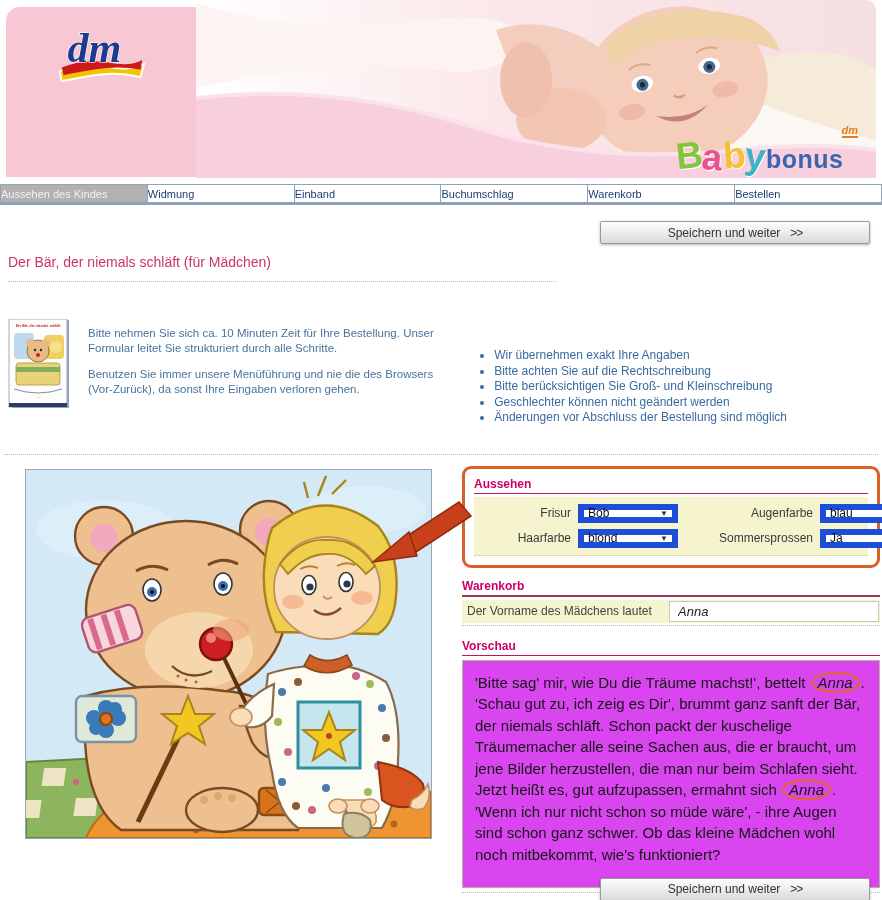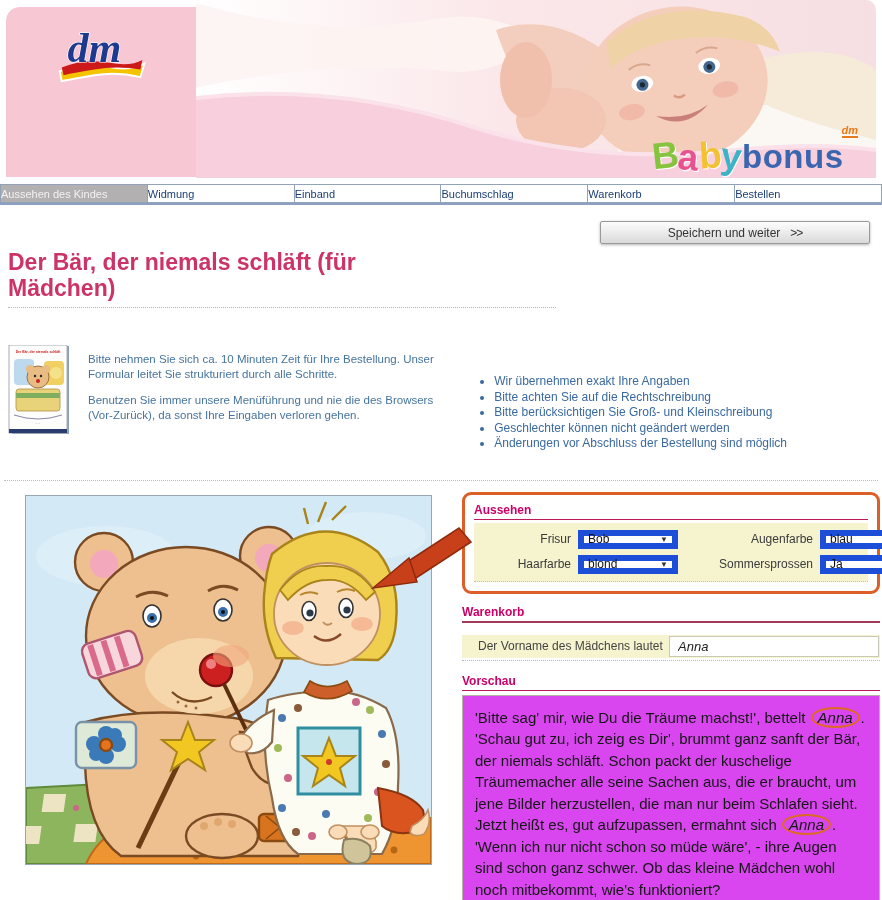--- a/index.html
+++ b/index.html
@@ -21,21 +21,21 @@
     border-radius:0 10px 0 0;
   }
   .photo-area svg { display:block; }
   .brand { position:absolute; right:16px; bottom:4px; white-space:nowrap; line-height:1; }
   .brand .bl { font-weight:bold; font-size:37px; display:inline-block;
                text-shadow:1px 1px 0 #ffffff; }
   .brand .bl.l0 { color:#86c440; transform:rotate(-6deg); }
   .brand .bl.l1 { color:#e8538f; transform:rotate(5deg) translateY(2px); }
   .brand .bl.l2 { color:#f2c233; transform:rotate(-4deg); }
   .brand .bl.l3 { color:#3fb3c6; transform:rotate(6deg) translateY(1px); }
-  .brand .bonus { font-weight:bold; font-size:33px; color:#3a66b0; letter-spacing:0.5px; }
+  .brand .bonus { font-weight:bold; font-size:25px; color:#3a66b0; letter-spacing:0.5px; }
   .brand .dmsmall { font-size:11px; font-weight:bold; font-style:italic; color:#e87a1a;
                     vertical-align:top; position:relative; top:-12px; left:-2px;
                     border-bottom:2px solid #e87a1a; }
 
   
   .nav { display:flex; height:21px; border-bottom:2px solid #8ba0c4; }
   .tab {
     flex:1 1 0; font-size:11px; color:#1c3e73; background:#ffffff;
     border:1px solid #93a3b5; border-left:none; line-height:18px; 
     cursor:pointer; overflow:hidden; white-space:nowrap;
@@ -50,21 +50,21 @@
     background:linear-gradient(#fdfdfd, #eaeaea 55%, #d9d9d9);
     border:1px solid #9a9a9a; border-radius:2px;
     font-family:"Liberation Sans",sans-serif; font-size:12px; color:#333;
     box-shadow:0 1px 3px rgba(0,0,0,0.3); cursor:pointer;
   }
   .btn .arr { margin-left:10px; letter-spacing:-1px; }
 
   
   .page-title {
     margin:2px 0 6px 8px; width:440px;
-    color:#cc3366; font-size:23px; font-weight:bold; line-height:26px;
+    color:#cc3366; font-size:14px; font-weight:normal; line-height:26px;
   }
   .dotted { border-bottom:1px dotted #b9b9b9; height:1px; }
   .dotted.title-line { margin:2px 8px 0 8px; width:548px; }
 
   
   .intro { display:flex; margin:26px 8px 0 8px; align-items:center; }
   .book-thumb { width:62px; height:95px; flex:0 0 auto; margin-right:18px; }
   .intro-paras { width:362px; font-size:11.5px; line-height:15px; color:#47749e; }
   .intro-paras p { margin-bottom:11px; }
   .intro-bullets { margin-left:32px; width:400px;margin-top:40px; }
@@ -100,22 +100,22 @@
   }
   .form-grid label { text-align:right; }
   .sel {
     background:#fff; border:6px solid #1d4ed8; height:19px;
     display:flex; align-items:center; justify-content:space-between;
     padding:0 4px; font-size:12px; color:#111; cursor:pointer;
   }
   .sel .caret { font-size:8px; color:#333; }
 
   .hauptrolle { margin-top:11px; }
-  .hr-row { position:relative; background:#f6f3cf; height:23px; margin-top:12px;
-            display:flex; align-items:center; padding-left:16px;
+  .hr-row { position:relative; background:#f6f3cf; height:23px; margin-top:3px;
+            display:flex; align-items:center; padding-left:5px;
             font-size:12px; color:#444; }
   .hr-row input {
     position:absolute; right:1px; top:1px; width:210px; height:21px;
     border:1px solid #c9c9b9; font-family:"Liberation Sans",sans-serif;
     font-style:italic; font-size:13px; padding-left:8px; color:#222; background:#fff;
   }
   .hauptrolle .dotted { margin-top:2px; }
 
   .vorschau { margin-top:13px; }
   .preview-box {

